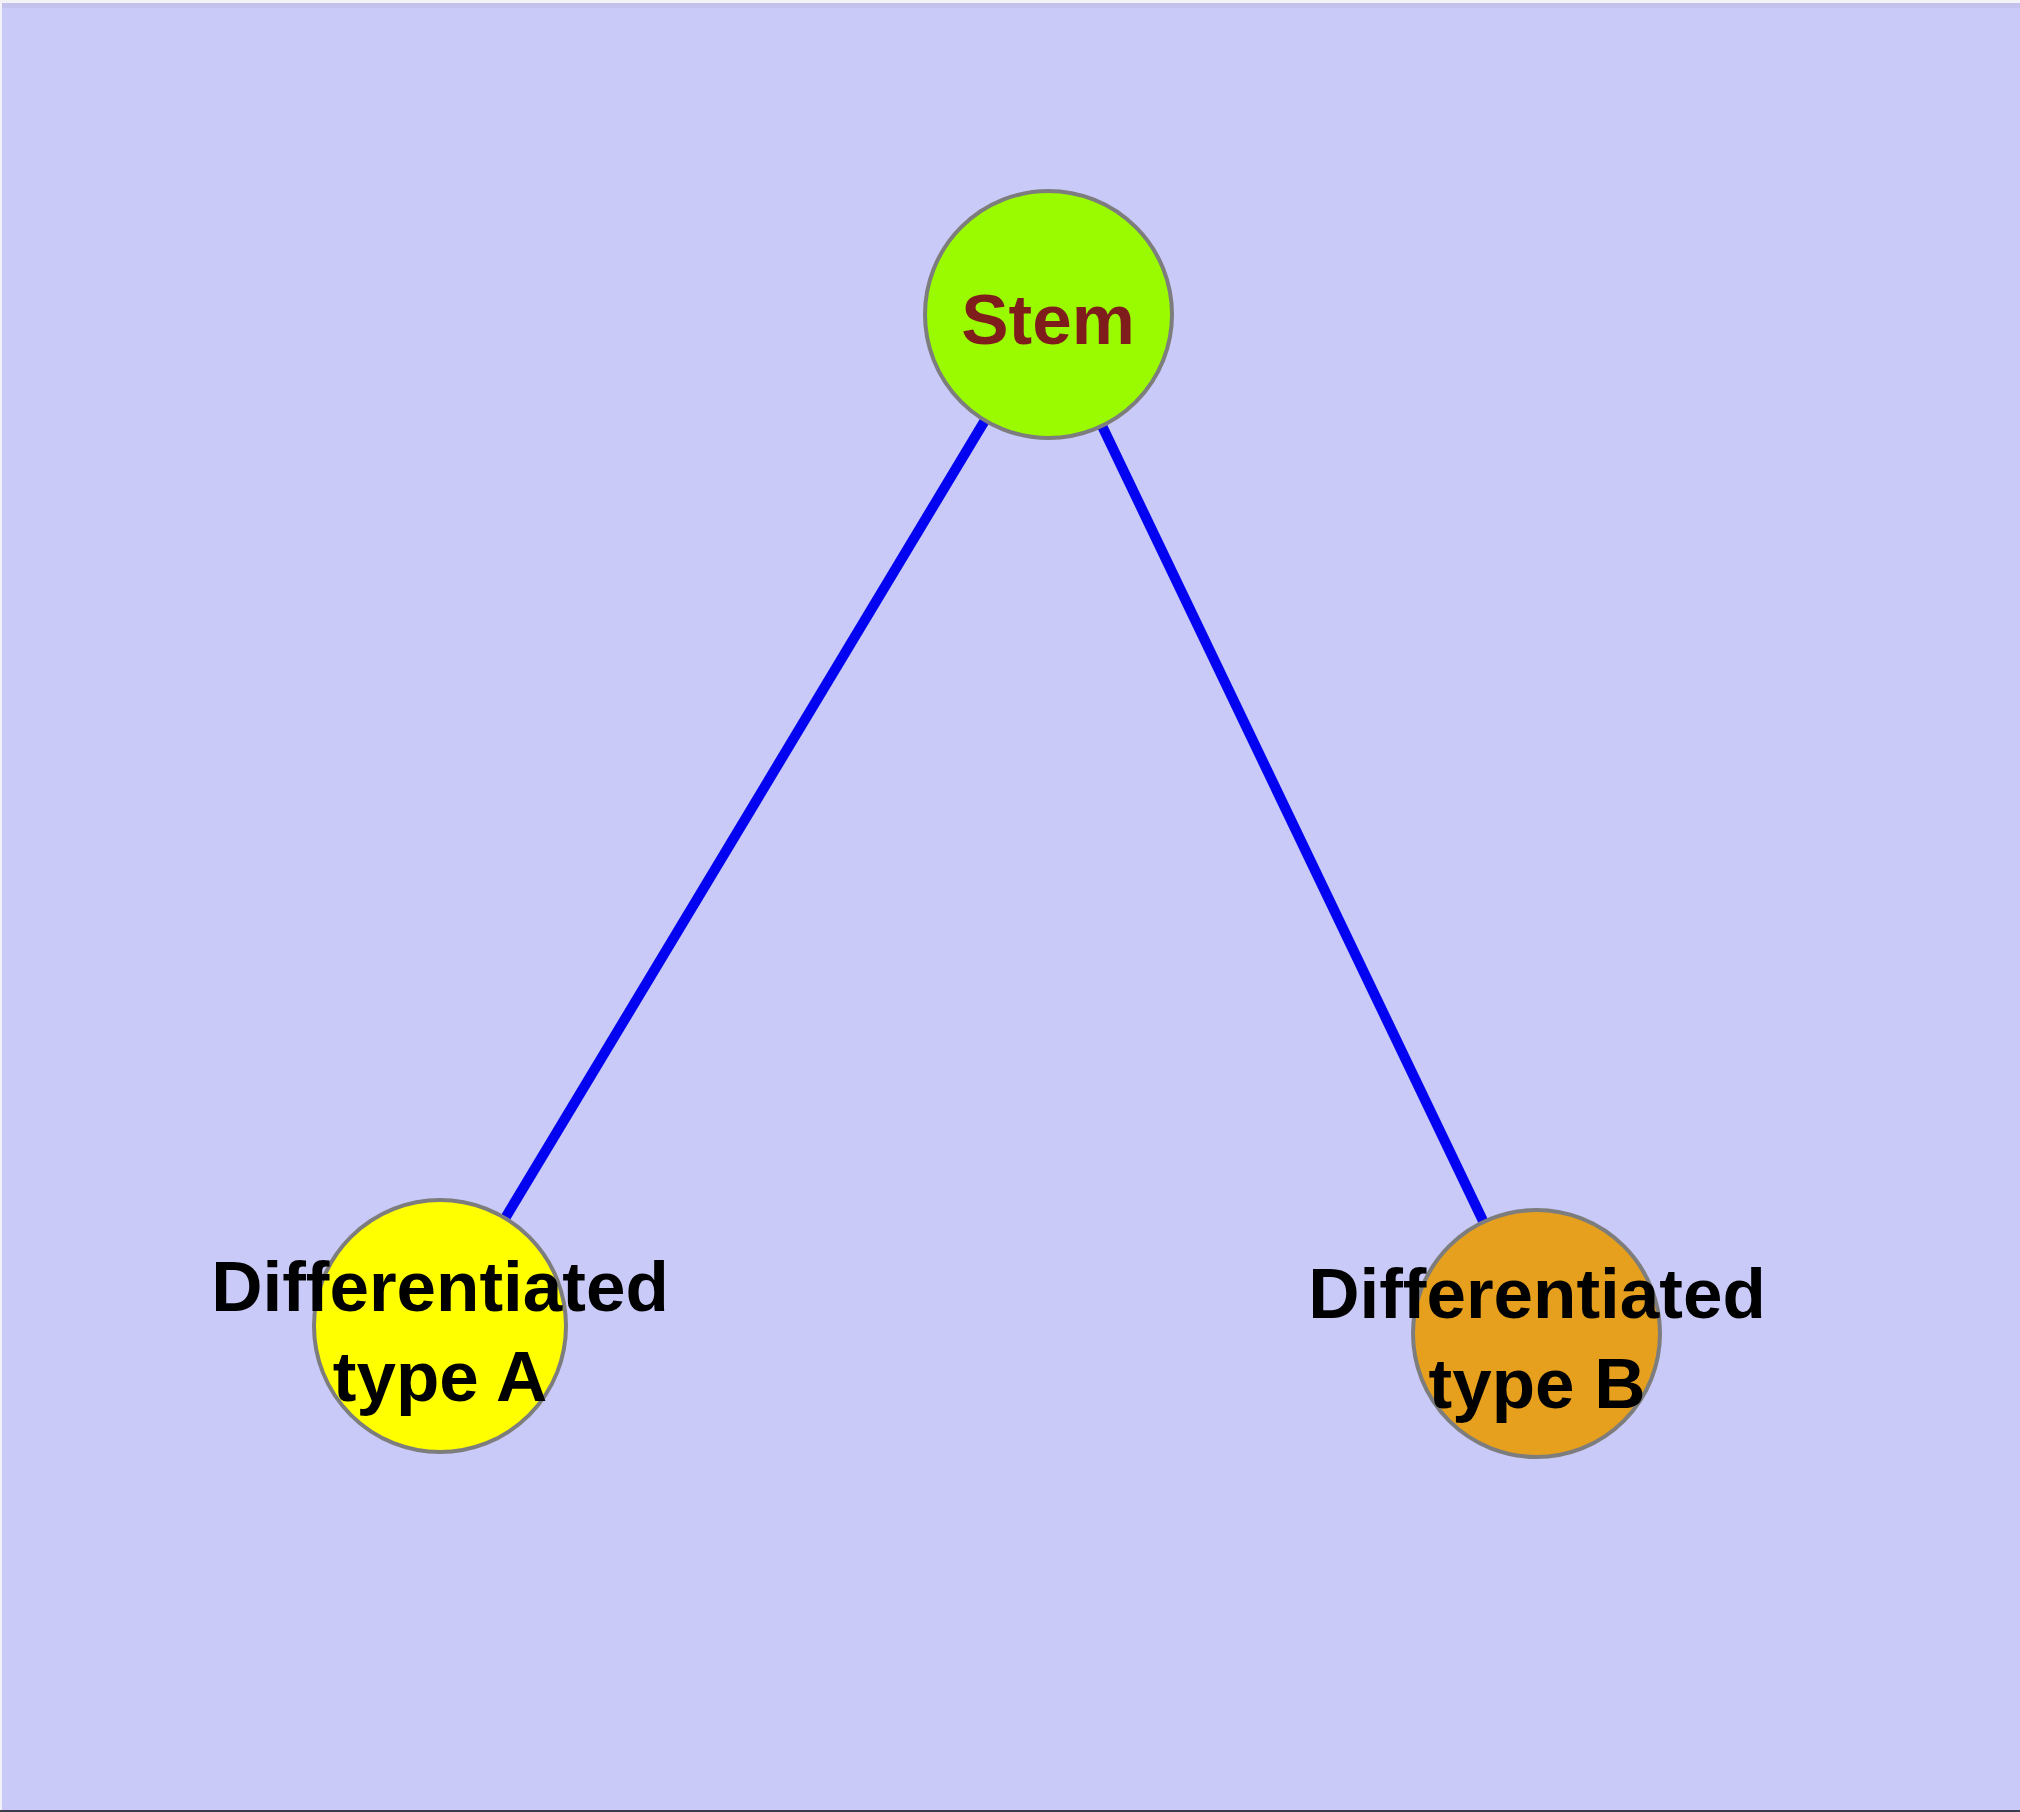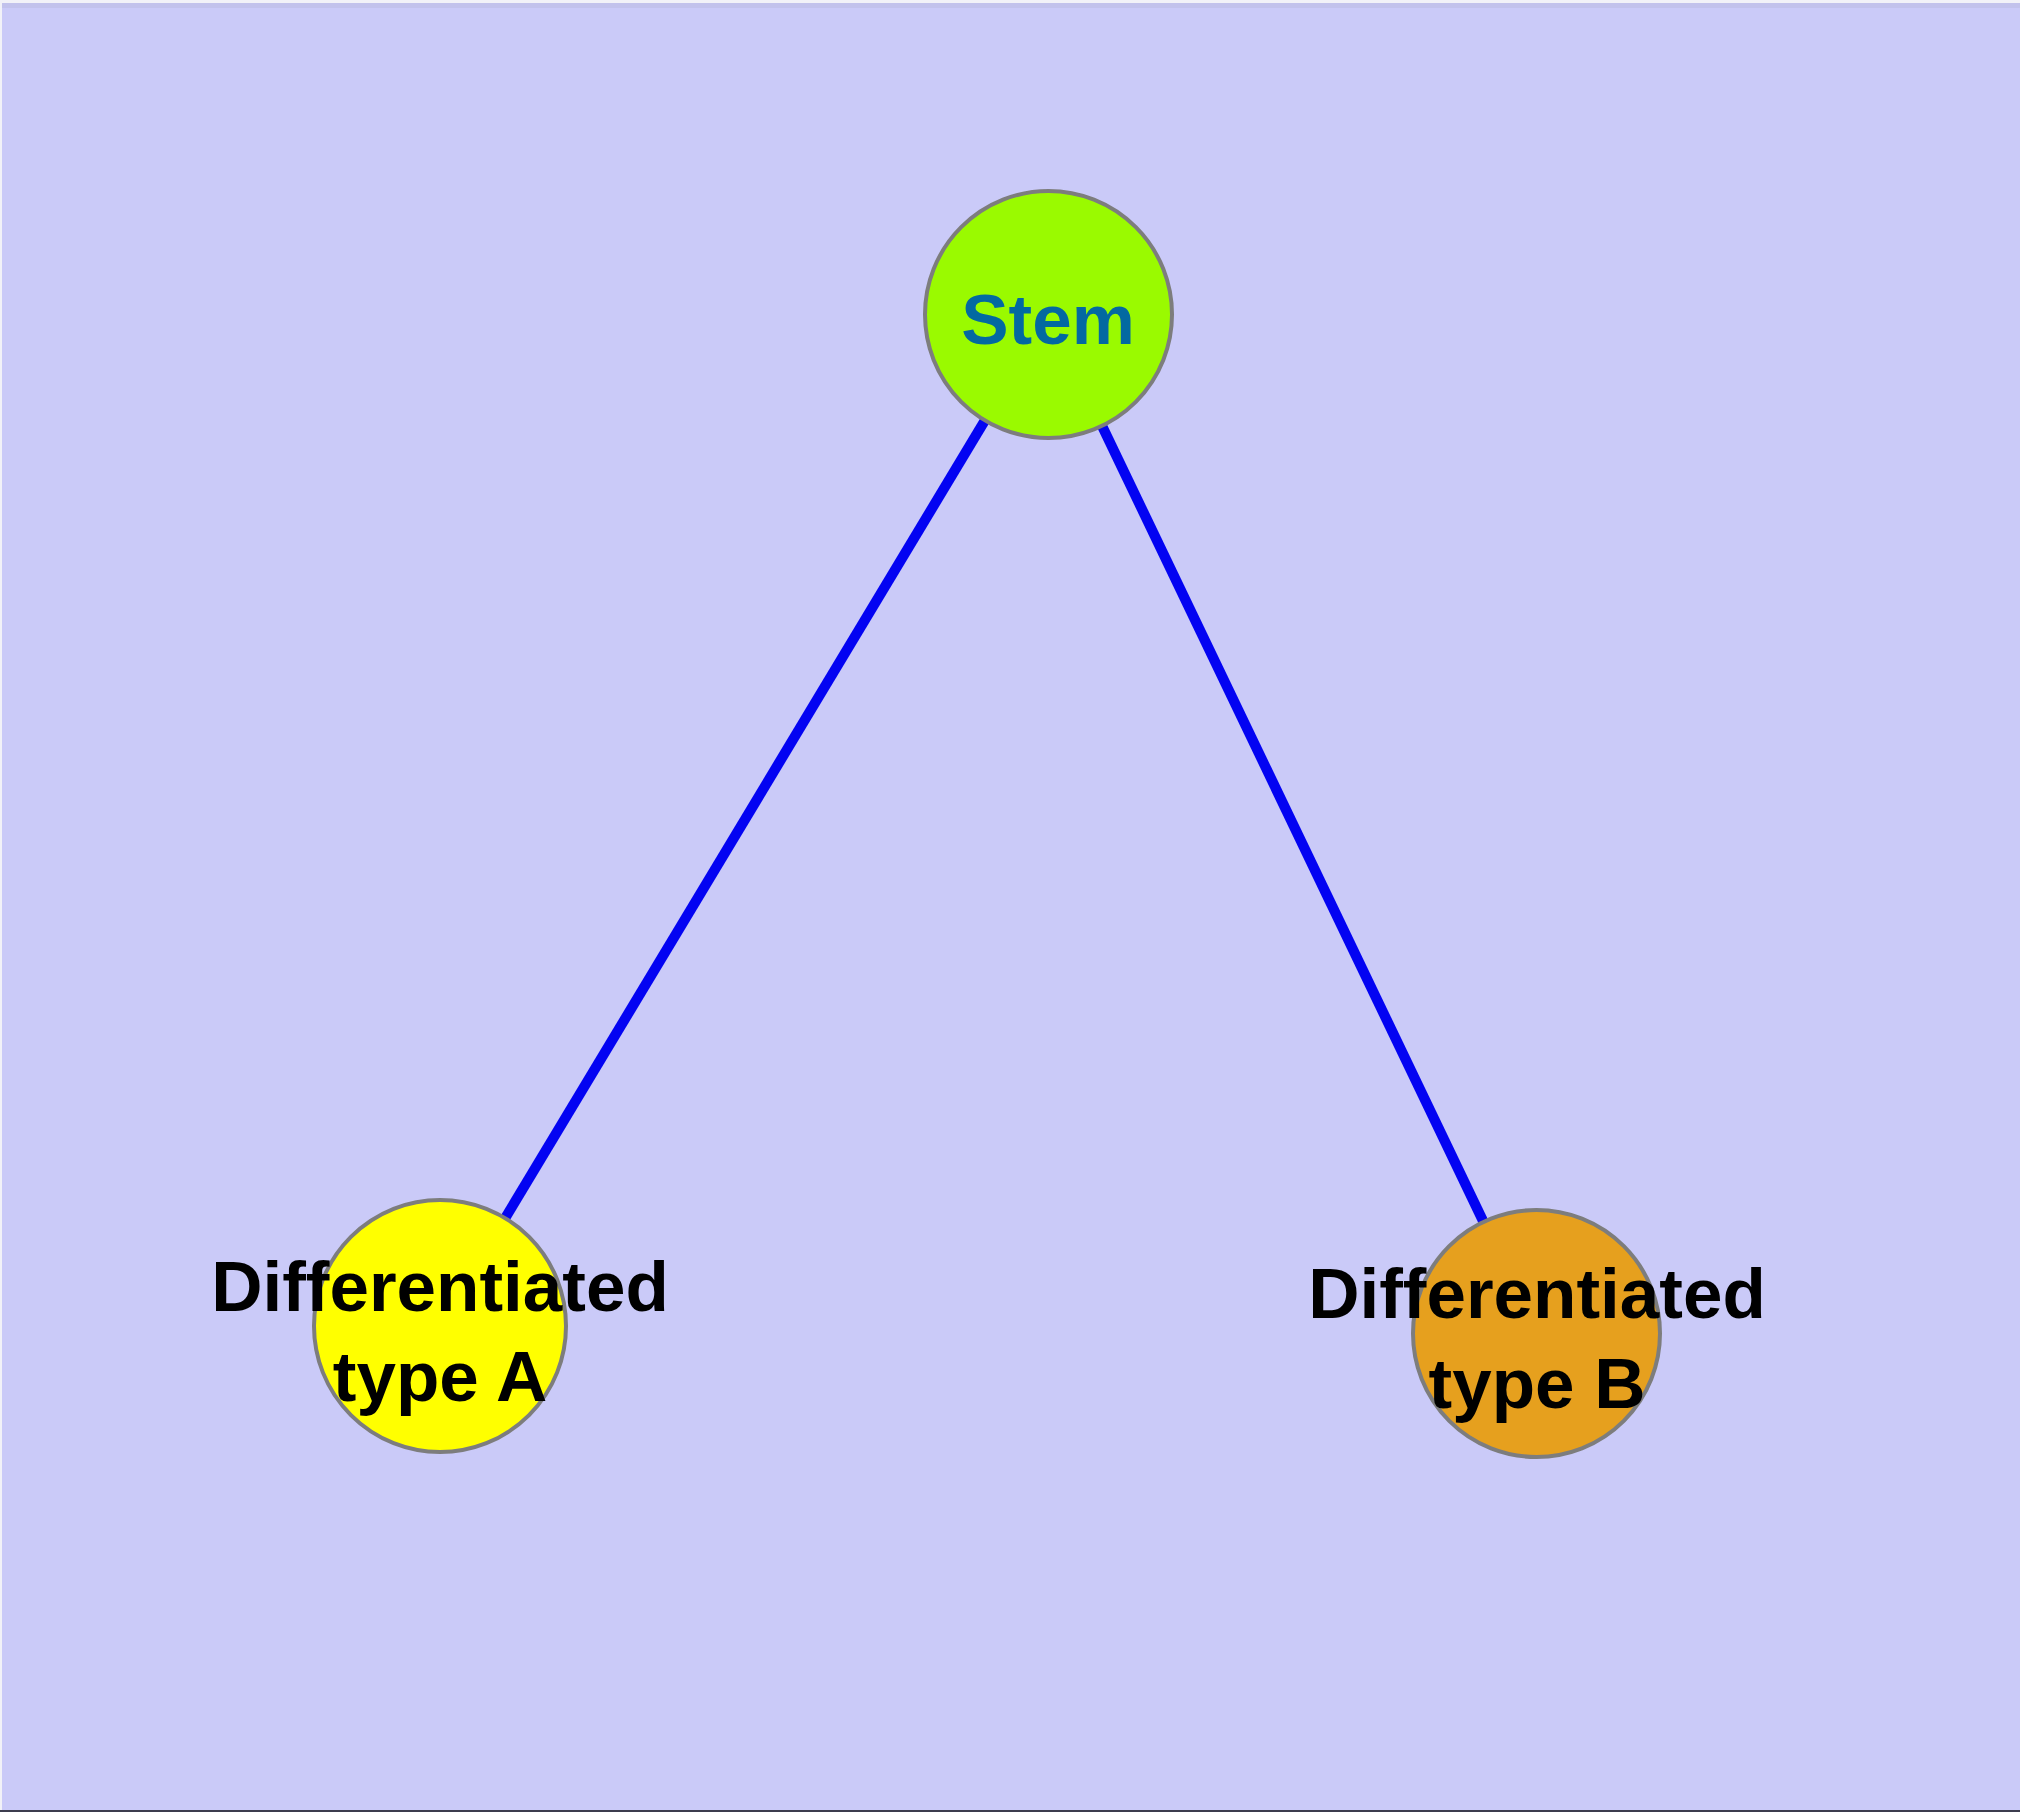--- a/index.html
+++ b/index.html
@@ -37,21 +37,21 @@
 
 <div class="stage" id="stage" style="background: rgb(202, 202, 248);">
 
   <svg class="edges-svg" id="edges" viewBox="0 0 2384 2138" width="2021" height="1812">
       <line x1="1237" y1="371" x2="519" y2="1565" stroke="#0303f2" stroke-width="12"></line>
       <line x1="1237" y1="371" x2="1813" y2="1573" stroke="#0303f2" stroke-width="12"></line>
     </svg>
 
   <div>
     <div class="circle" style="left: 923px; top: 189px; width: 251px; height: 251px; background: rgb(154, 250, 0); border-color: rgb(125, 125, 125); border-width: 4.2px;"></div>
-    <div class="label" style="left: 1048px; top: 320px; color: #0369a1;">Stem</div>
+    <div class="label" style="left: 1048px; top: 320px; color: #7f1d1d;">Stem</div>
   </div>
 
   <div>
     <div class="circle" style="left: 312px; top: 1198px; width: 256px; height: 256px; background: rgb(255, 255, 0); border-color: rgb(125, 125, 125); border-width: 4.2px;"></div>
     <div class="label" style="left: 440px; top: 1332px; color: rgb(0, 0, 0);">Differentiated
 type A</div>
   </div>
 
   <div>
     <div class="circle" style="left: 1411px; top: 1208px; width: 251px; height: 251px; background: rgb(230, 160, 30); border-color: rgb(125, 125, 125); border-width: 4.2px;"></div>

